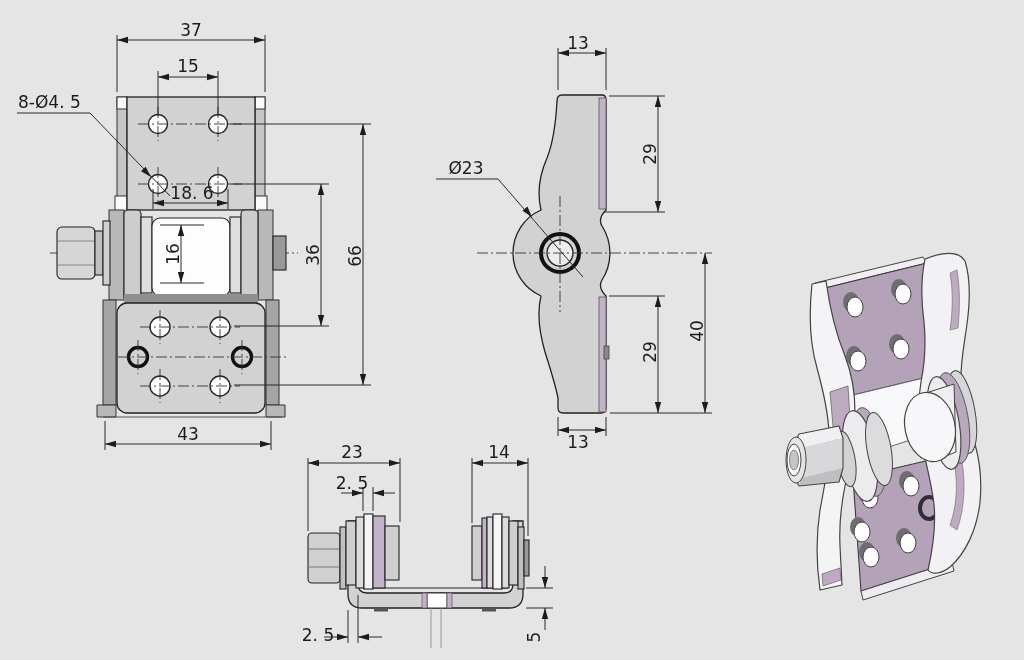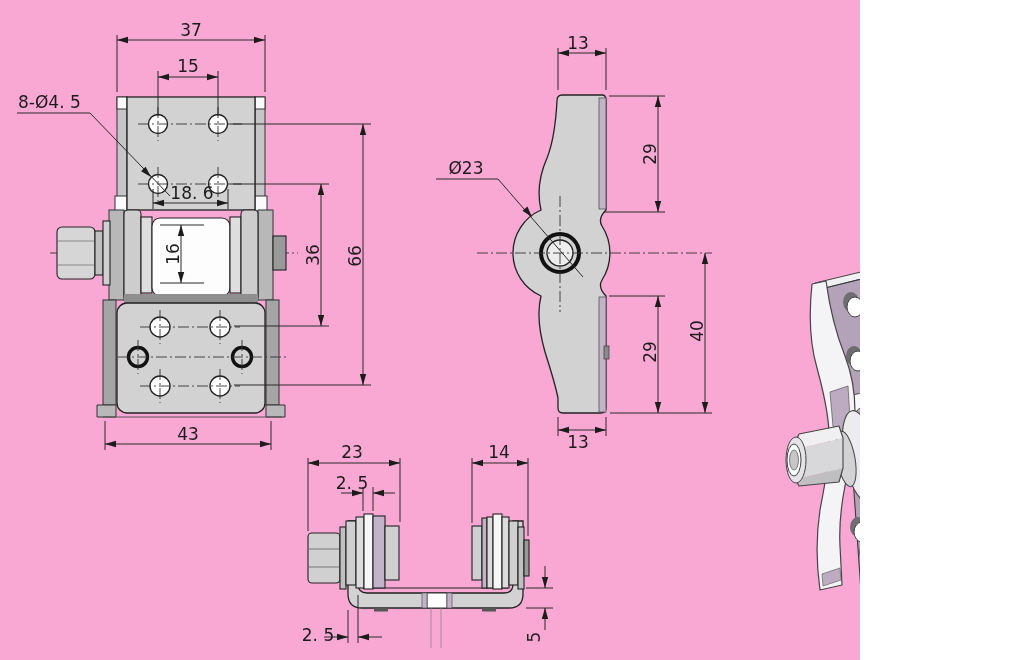--- a/index.html
+++ b/index.html
@@ -1,16 +1,16 @@
 <!DOCTYPE html>
 <html><head>
 <meta charset="utf-8">
 <style>
   html,body{margin:0;padding:0;background:#ffffff;}
-  .page{position:relative;width:860px;height:660px;background:#f9a8d4;overflow:hidden;
+  .page{position:relative;width:1024px;height:660px;background:#e5e5e5;overflow:hidden;
         font-family:"DejaVu Sans",sans-serif;}
   svg text{font-family:"DejaVu Sans",sans-serif;font-size:17px;fill:#1c1c1c;}
   .outline{stroke:#222;stroke-width:1.3;}
   .thin{stroke:#2a2a2a;stroke-width:1;fill:none;}
   .cl{stroke:#333;stroke-width:0.9;fill:none;stroke-dasharray:11 3 2 3;}
 </style>
 </head>
 <body>
 <div class="page">
 

